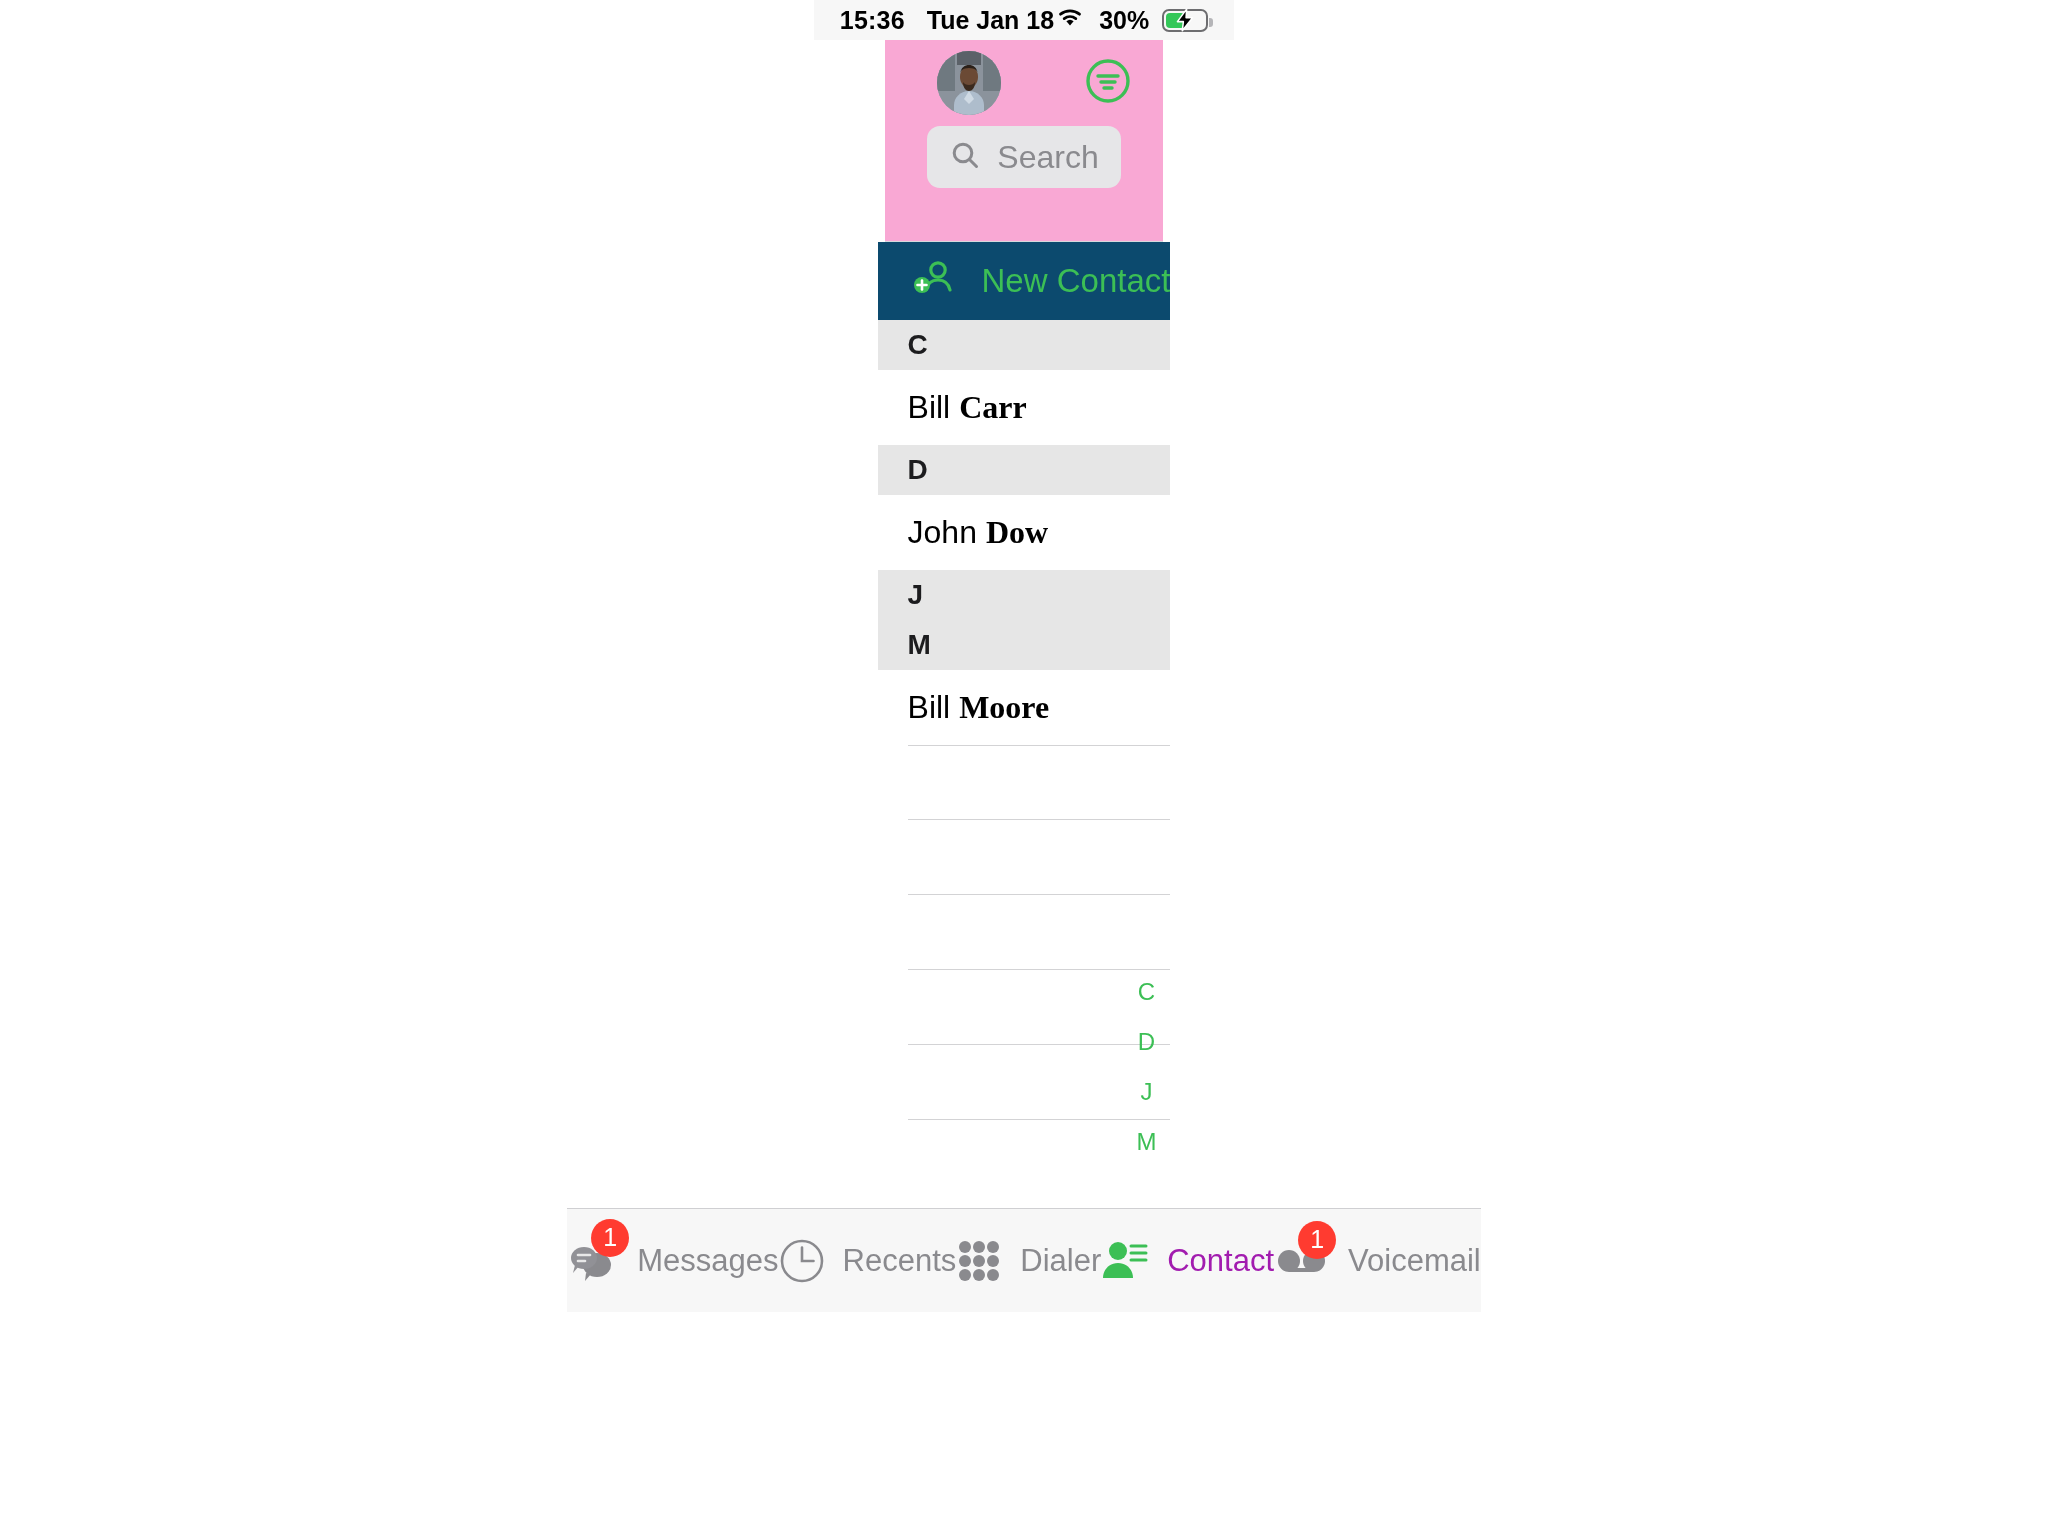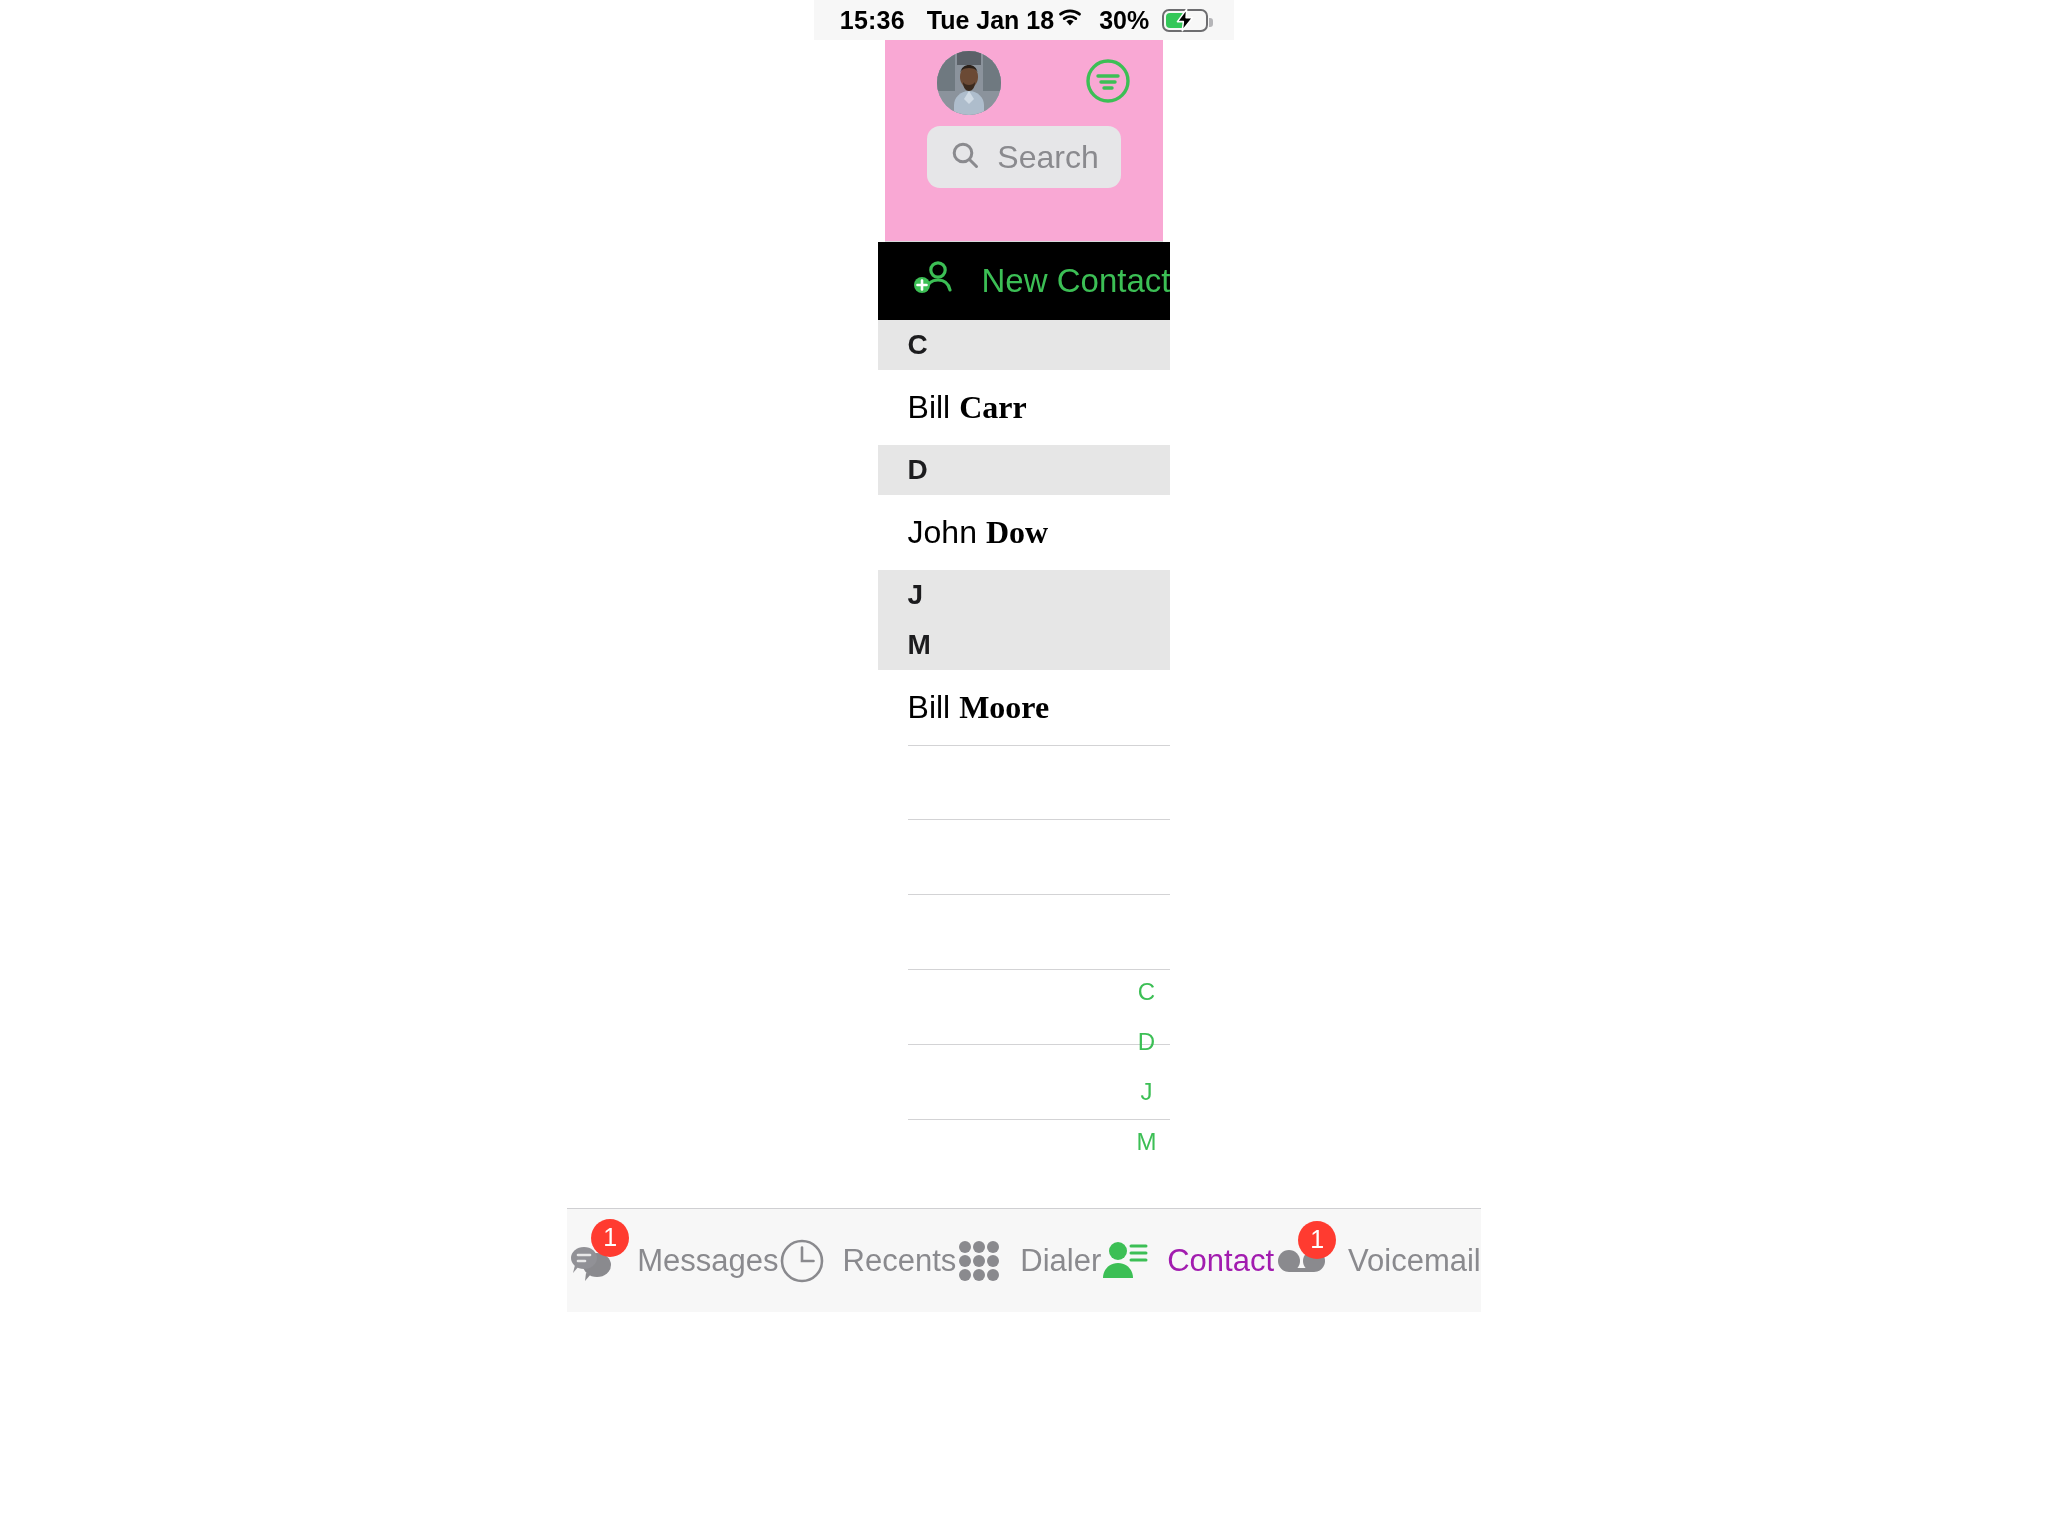--- a/index.html
+++ b/index.html
@@ -67,21 +67,21 @@
   .searchbar {
     height: 62px; background: #e6e6e8; border-radius: 13px;
     display: flex; align-items: center; padding: 0 22px; gap: 16px;
   }
   .search-ph { font-size: 32px; color: #8a8a8e; }
 
   
   .list { flex: 1 1 auto; background: #fff; overflow: hidden; position: relative; }
   .newcontact {
     height: 78px; display: flex; align-items: center; gap: 26px;
-    padding-left: 34px; background: #000000;
+    padding-left: 34px; background: #0c4a6e;
   }
   .newcontact-label { font-size: 33px; color: #3cbf55; }
   .sec-header {
     height: 50px; background: #e6e6e6; display: flex; align-items: center;
     padding-left: 30px;
     font-size: 28px; font-weight: 700; color: #1c1c1e;
   }
   .contact-row {
     height: 75px; display: flex; align-items: center;
     padding-left: 30px; background: #fff;

